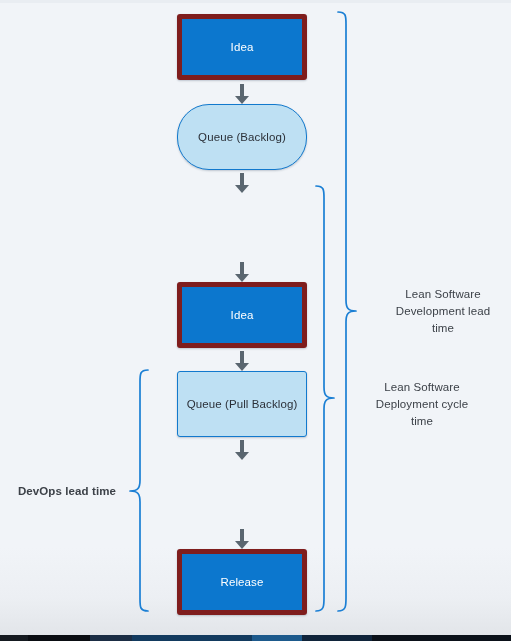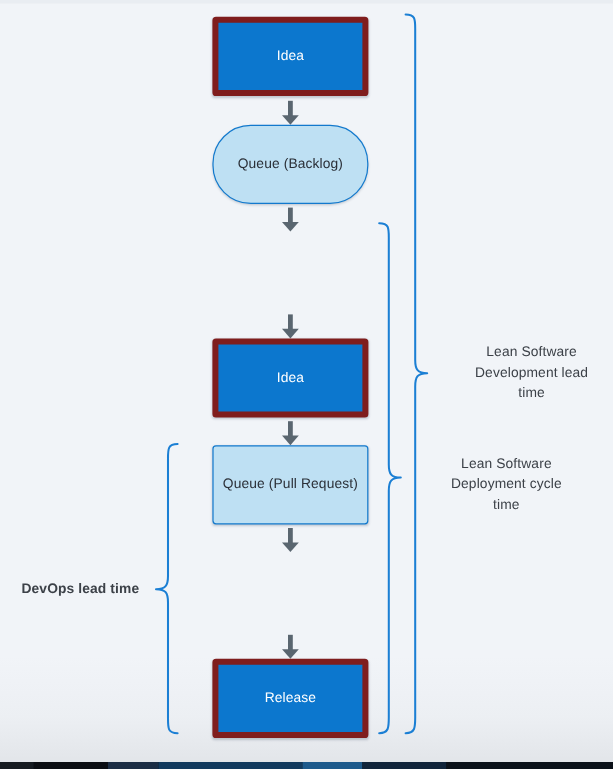--- a/index.html
+++ b/index.html
@@ -207,21 +207,21 @@
   <div class="node solid" style="left:177px; top:282px;">
     <span>Idea</span>
   </div>
 
   <div class="arrow" style="left:235px; top:351px;">
     <div class="shaft"></div>
     <div class="head"></div>
   </div>
 
   <div class="node light" style="left:177px; top:371px;">
-    <span>Queue (Pull Request)</span>
+    <span>Queue (Pull Backlog)</span>
   </div>
 
   <div class="arrow" style="left:235px; top:440px;">
     <div class="shaft"></div>
     <div class="head"></div>
   </div>
 
 
   <div class="arrow" style="left:235px; top:529px;">
     <div class="shaft"></div>

